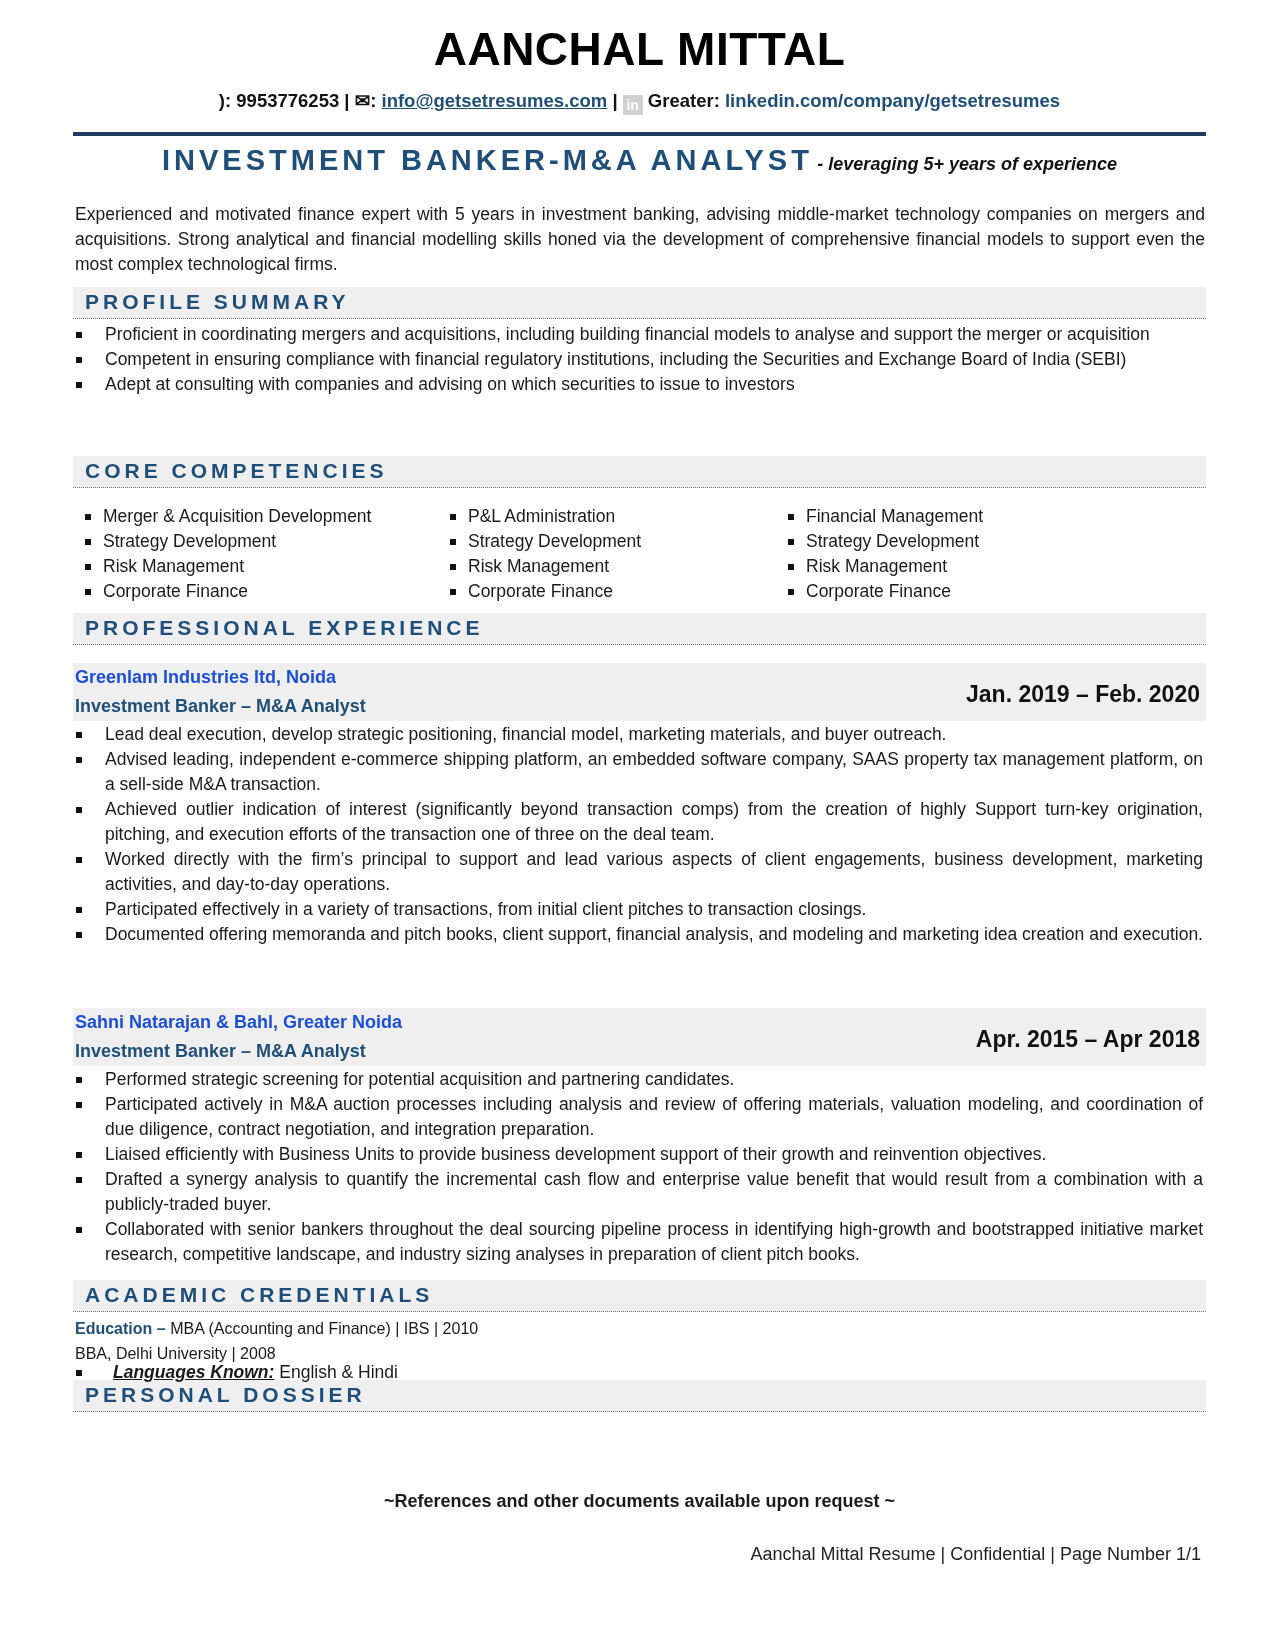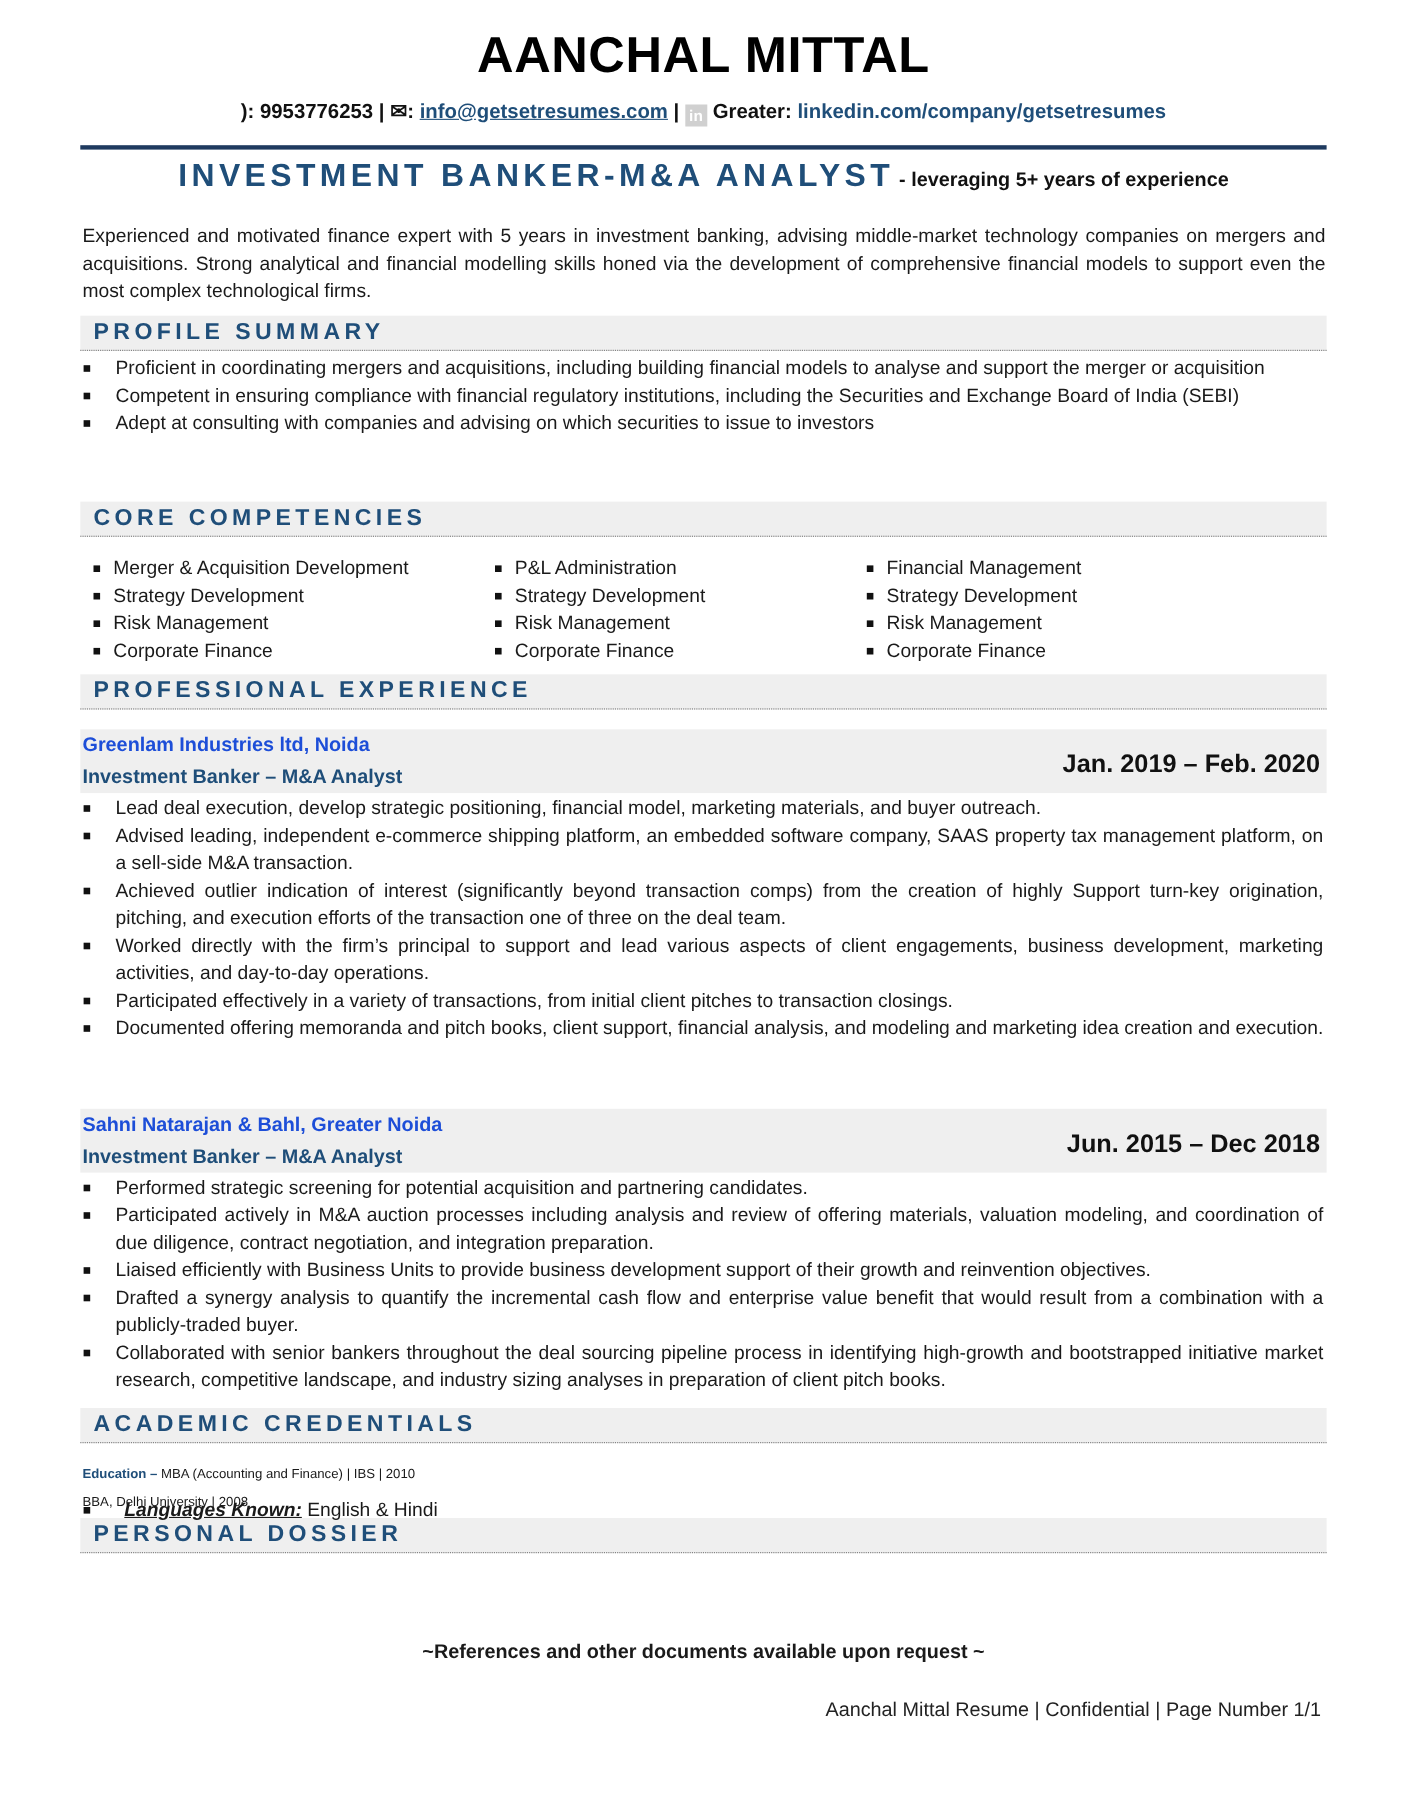--- a/index.html
+++ b/index.html
@@ -6,36 +6,36 @@
   body{width:1275px;height:1650px;position:relative;font-family:"Liberation Sans",sans-serif;color:#1a1a1a;overflow:hidden;}
   .page{position:absolute;left:73px;top:0;width:1133px;}
   .name{position:absolute;left:0;width:1133px;top:22px;text-align:center;font-size:46px;font-weight:bold;letter-spacing:0.5px;color:#000;}
   .contact{position:absolute;left:0;width:1133px;top:90px;text-align:center;font-size:18.5px;font-weight:bold;color:#111;white-space:nowrap;}
   .contact .lnk{color:#1f4e79;text-decoration:underline;}
   .contact .lnk2{color:#1f4e79;}
   .contact .li{display:inline-block;width:20px;height:20px;background:#d0d0d0;color:#fff;font-size:14px;line-height:20px;text-align:center;vertical-align:-3px;}
   .rule{position:absolute;left:0;top:132px;width:1133px;height:4px;background:#1f3a5f;}
   .headline{position:absolute;left:0;width:1133px;top:144px;text-align:center;white-space:nowrap;}
   .headline .t{font-size:29px;font-weight:bold;letter-spacing:4px;color:#1f4e79;}
-  .headline .s{font-size:18px;font-weight:bold;color:#111;}
+  .headline .s{font-size:18px;font-weight:bold;font-style:italic;color:#111;}
   .intro{position:absolute;left:2px;top:202px;width:1130px;font-size:17.5px;line-height:25px;text-align:justify;}
   .sec{position:absolute;left:0;width:1133px;height:31px;background:#efefef;border-bottom:1px dotted #777;}
   .sec span{position:absolute;left:12px;top:3px;font-size:21px;font-weight:bold;letter-spacing:4px;color:#1f4e79;}
   ul.b{position:absolute;left:0;width:1130px;margin:0;padding:0;list-style:none;font-size:17.5px;line-height:25px;}
   ul.b li{position:relative;padding-left:32px;text-align:justify;}
   ul.b li:before{content:"";position:absolute;left:3px;top:10px;width:6px;height:6px;background:#111;}
   .comp{position:absolute;top:504px;left:0;width:1133px;font-size:17.5px;line-height:25px;}
   .comp .col{position:absolute;top:0;}
   .comp .col div{position:relative;padding-left:30px;white-space:nowrap;}
   .comp .col div:before{content:"";position:absolute;left:12px;top:10px;width:6px;height:6px;background:#111;}
   .job{position:absolute;left:0;width:1133px;height:58px;background:#efefef;}
   .job .co{position:absolute;left:2px;top:4px;font-size:18px;font-weight:bold;color:#1d4ed8;}
   .job .dt{position:absolute;right:6px;top:18px;font-size:23px;font-weight:bold;color:#111;}
   .job .role{position:absolute;left:2px;top:33px;font-size:18px;font-weight:bold;color:#1f4e79;}
-  .edu{position:absolute;left:2px;font-size:12px;line-height:25px;margin-top:12px;}
+  .edu{position:absolute;left:2px;font-size:16px;line-height:25px;}
   .edu b{color:#1f4e79;}
   .lang{position:absolute;left:0;top:1360px;font-size:17.5px;line-height:25px;padding-left:40px;}
   .lang:before{content:"";position:absolute;left:3px;top:10px;width:6px;height:6px;background:#111;}
   .lang .k{font-weight:bold;font-style:italic;text-decoration:underline;}
   .refs{position:absolute;left:0;width:1133px;top:1491px;text-align:center;font-size:18px;font-weight:bold;}
   .foot{position:absolute;right:5px;top:1544px;font-size:18px;color:#222;}
 </style>
 </head>
 <body>
 
@@ -109,21 +109,21 @@
     <li>Lead deal execution, develop strategic positioning, financial model, marketing materials, and buyer outreach.</li>
     <li>Advised leading, independent e-commerce shipping platform, an embedded software company, SAAS property tax management platform, on a sell-side M&amp;A transaction.</li>
     <li>Achieved outlier indication of interest (significantly beyond transaction comps) from the creation of highly Support turn-key origination, pitching, and execution efforts of the transaction one of three on the deal team.</li>
     <li>Worked directly with the firm’s principal to support and lead various aspects of client engagements, business development, marketing activities, and day-to-day operations.</li>
     <li>Participated effectively in a variety of transactions, from initial client pitches to transaction closings.</li>
     <li>Documented offering memoranda and pitch books, client support, financial analysis, and modeling and marketing idea creation and execution.</li>
   </ul>
 
   <div class="job" style="top:1008px">
     <span class="co">Sahni Natarajan &amp; Bahl, Greater Noida</span>
-    <span class="dt">Jun. 2015 – Dec 2018</span>
+    <span class="dt">Apr. 2015 – Apr 2018</span>
     <span class="role">Investment Banker – M&amp;A Analyst</span>
   </div>
   <ul class="b" style="top:1067px">
     <li>Performed strategic screening for potential acquisition and partnering candidates.</li>
     <li>Participated actively in M&amp;A auction processes including analysis and review of offering materials, valuation modeling, and coordination of due diligence, contract negotiation, and integration preparation.</li>
     <li>Liaised efficiently with Business Units to provide business development support of their growth and reinvention objectives.</li>
     <li>Drafted a synergy analysis to quantify the incremental cash flow and enterprise value benefit that would result from a combination with a publicly-traded buyer.</li>
     <li>Collaborated with senior bankers throughout the deal sourcing pipeline process in identifying high-growth and bootstrapped initiative market research, competitive landscape, and industry sizing analyses in preparation of client pitch books.</li>
   </ul>
 

